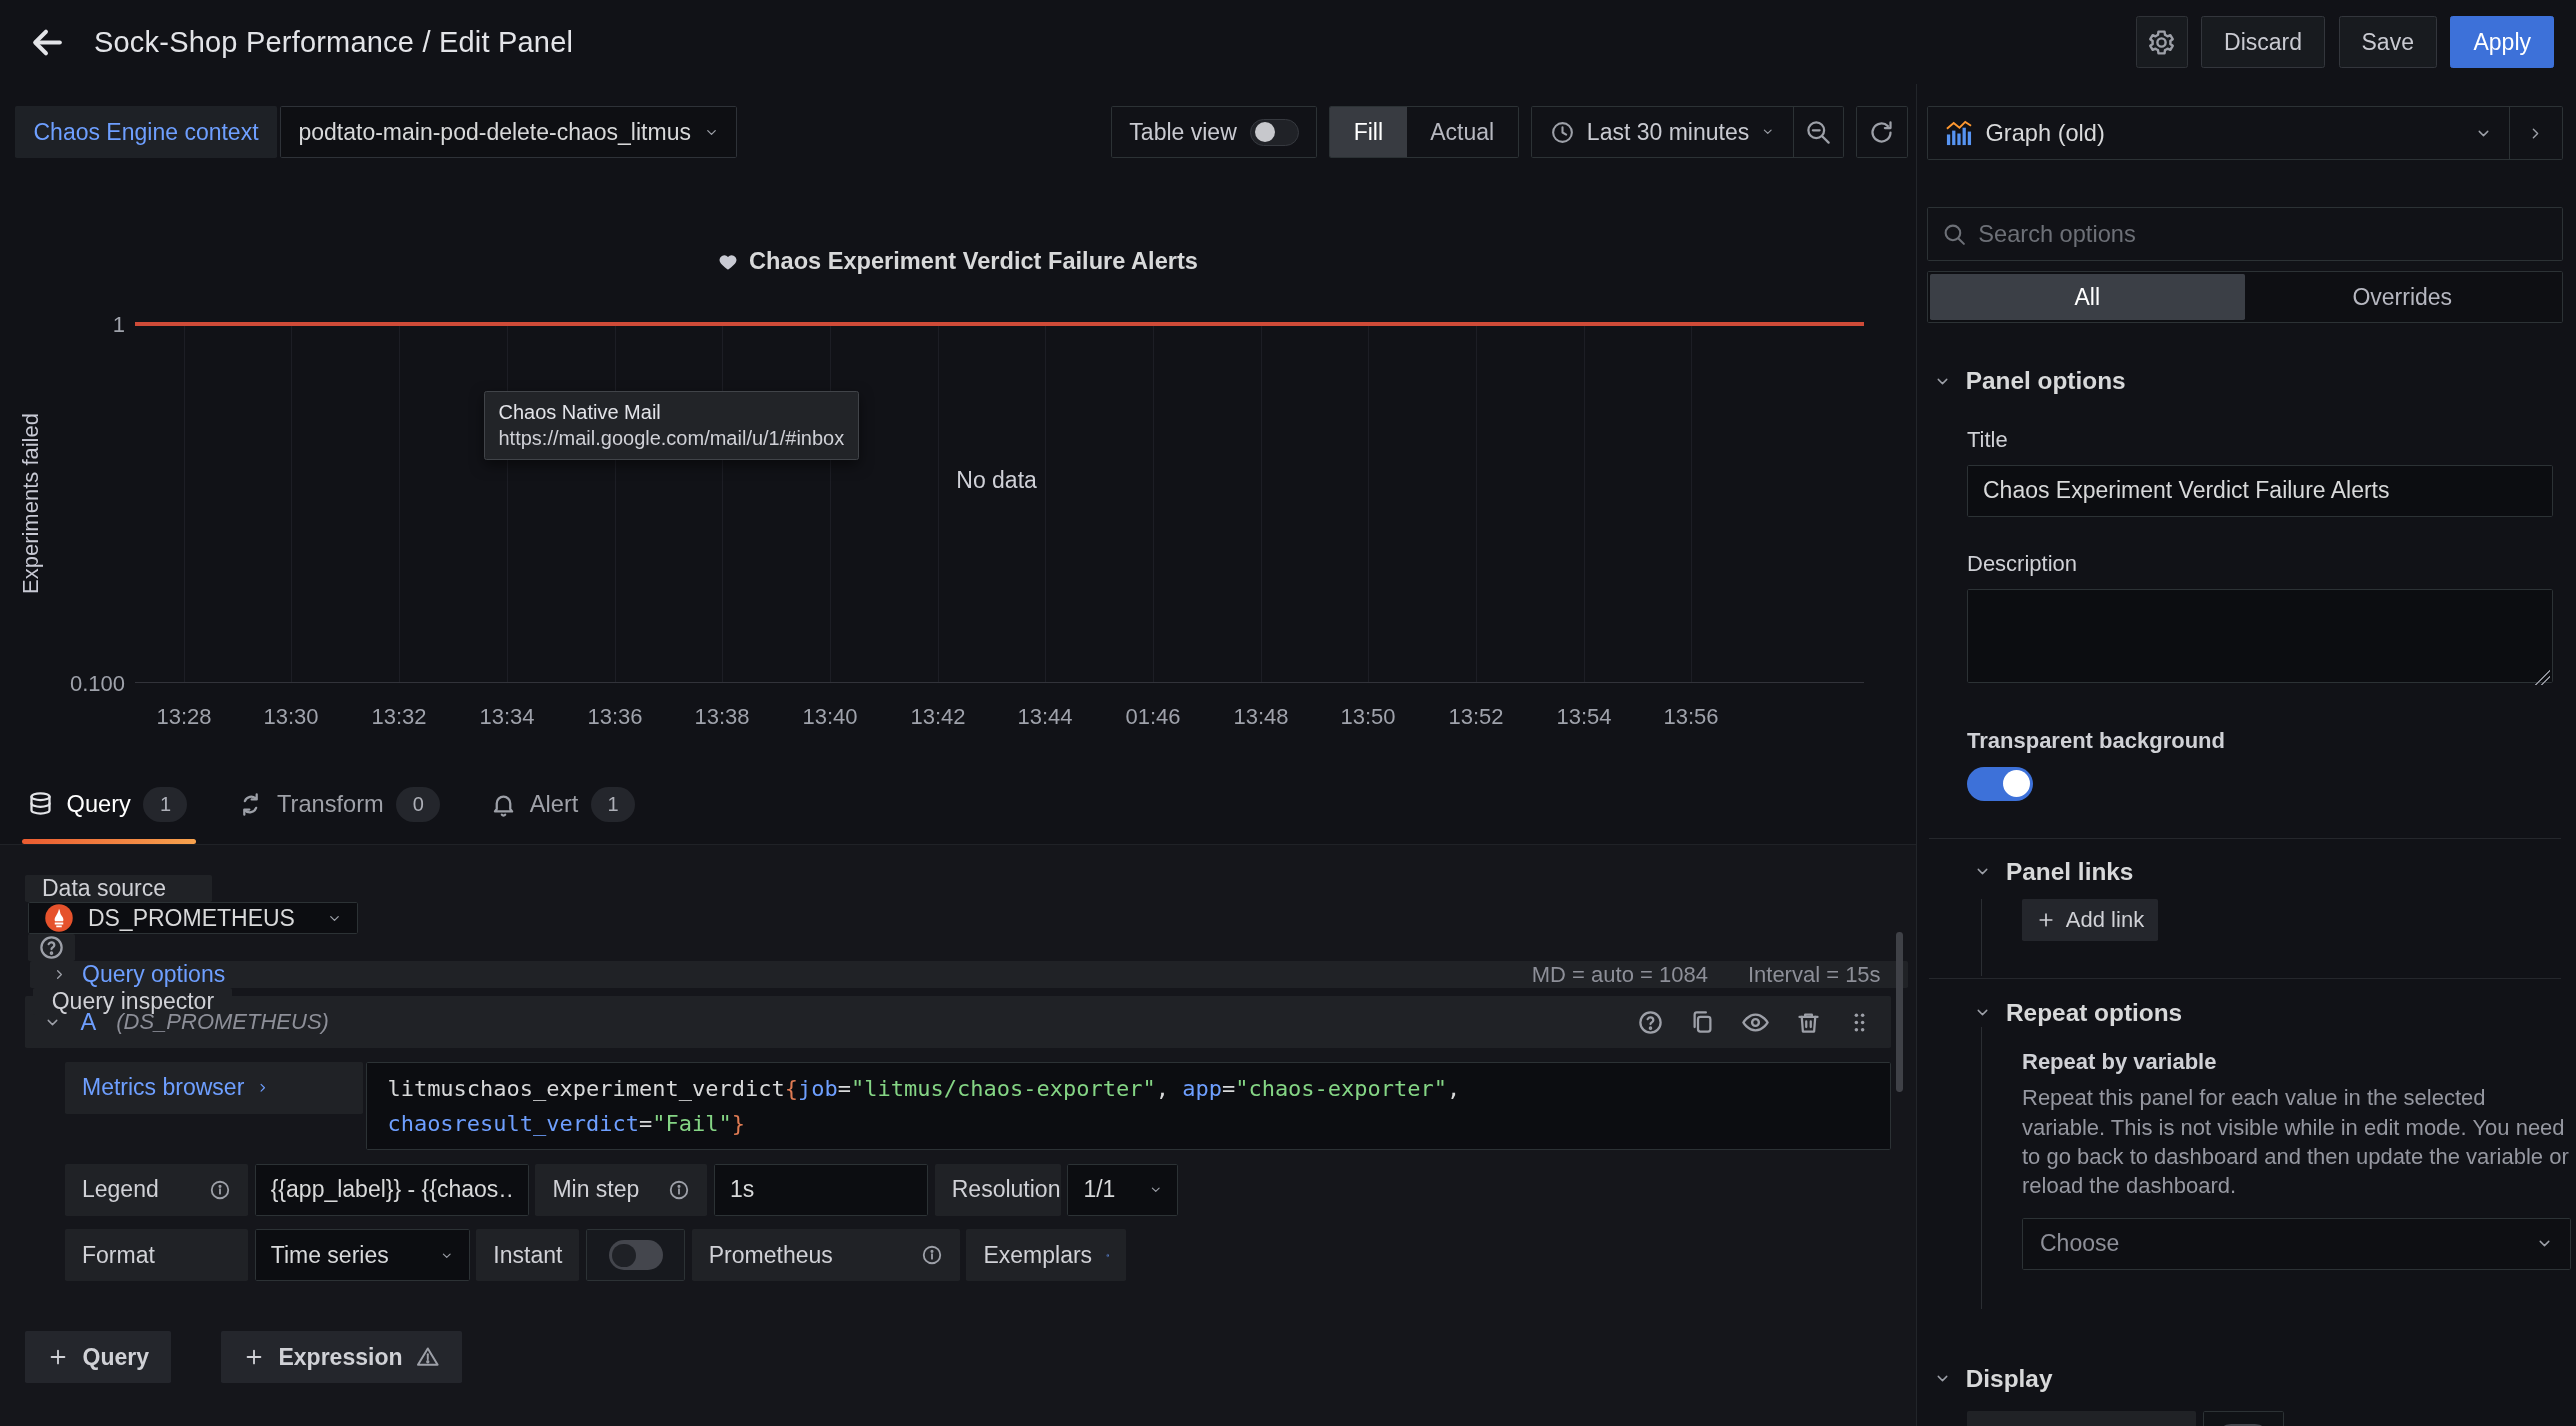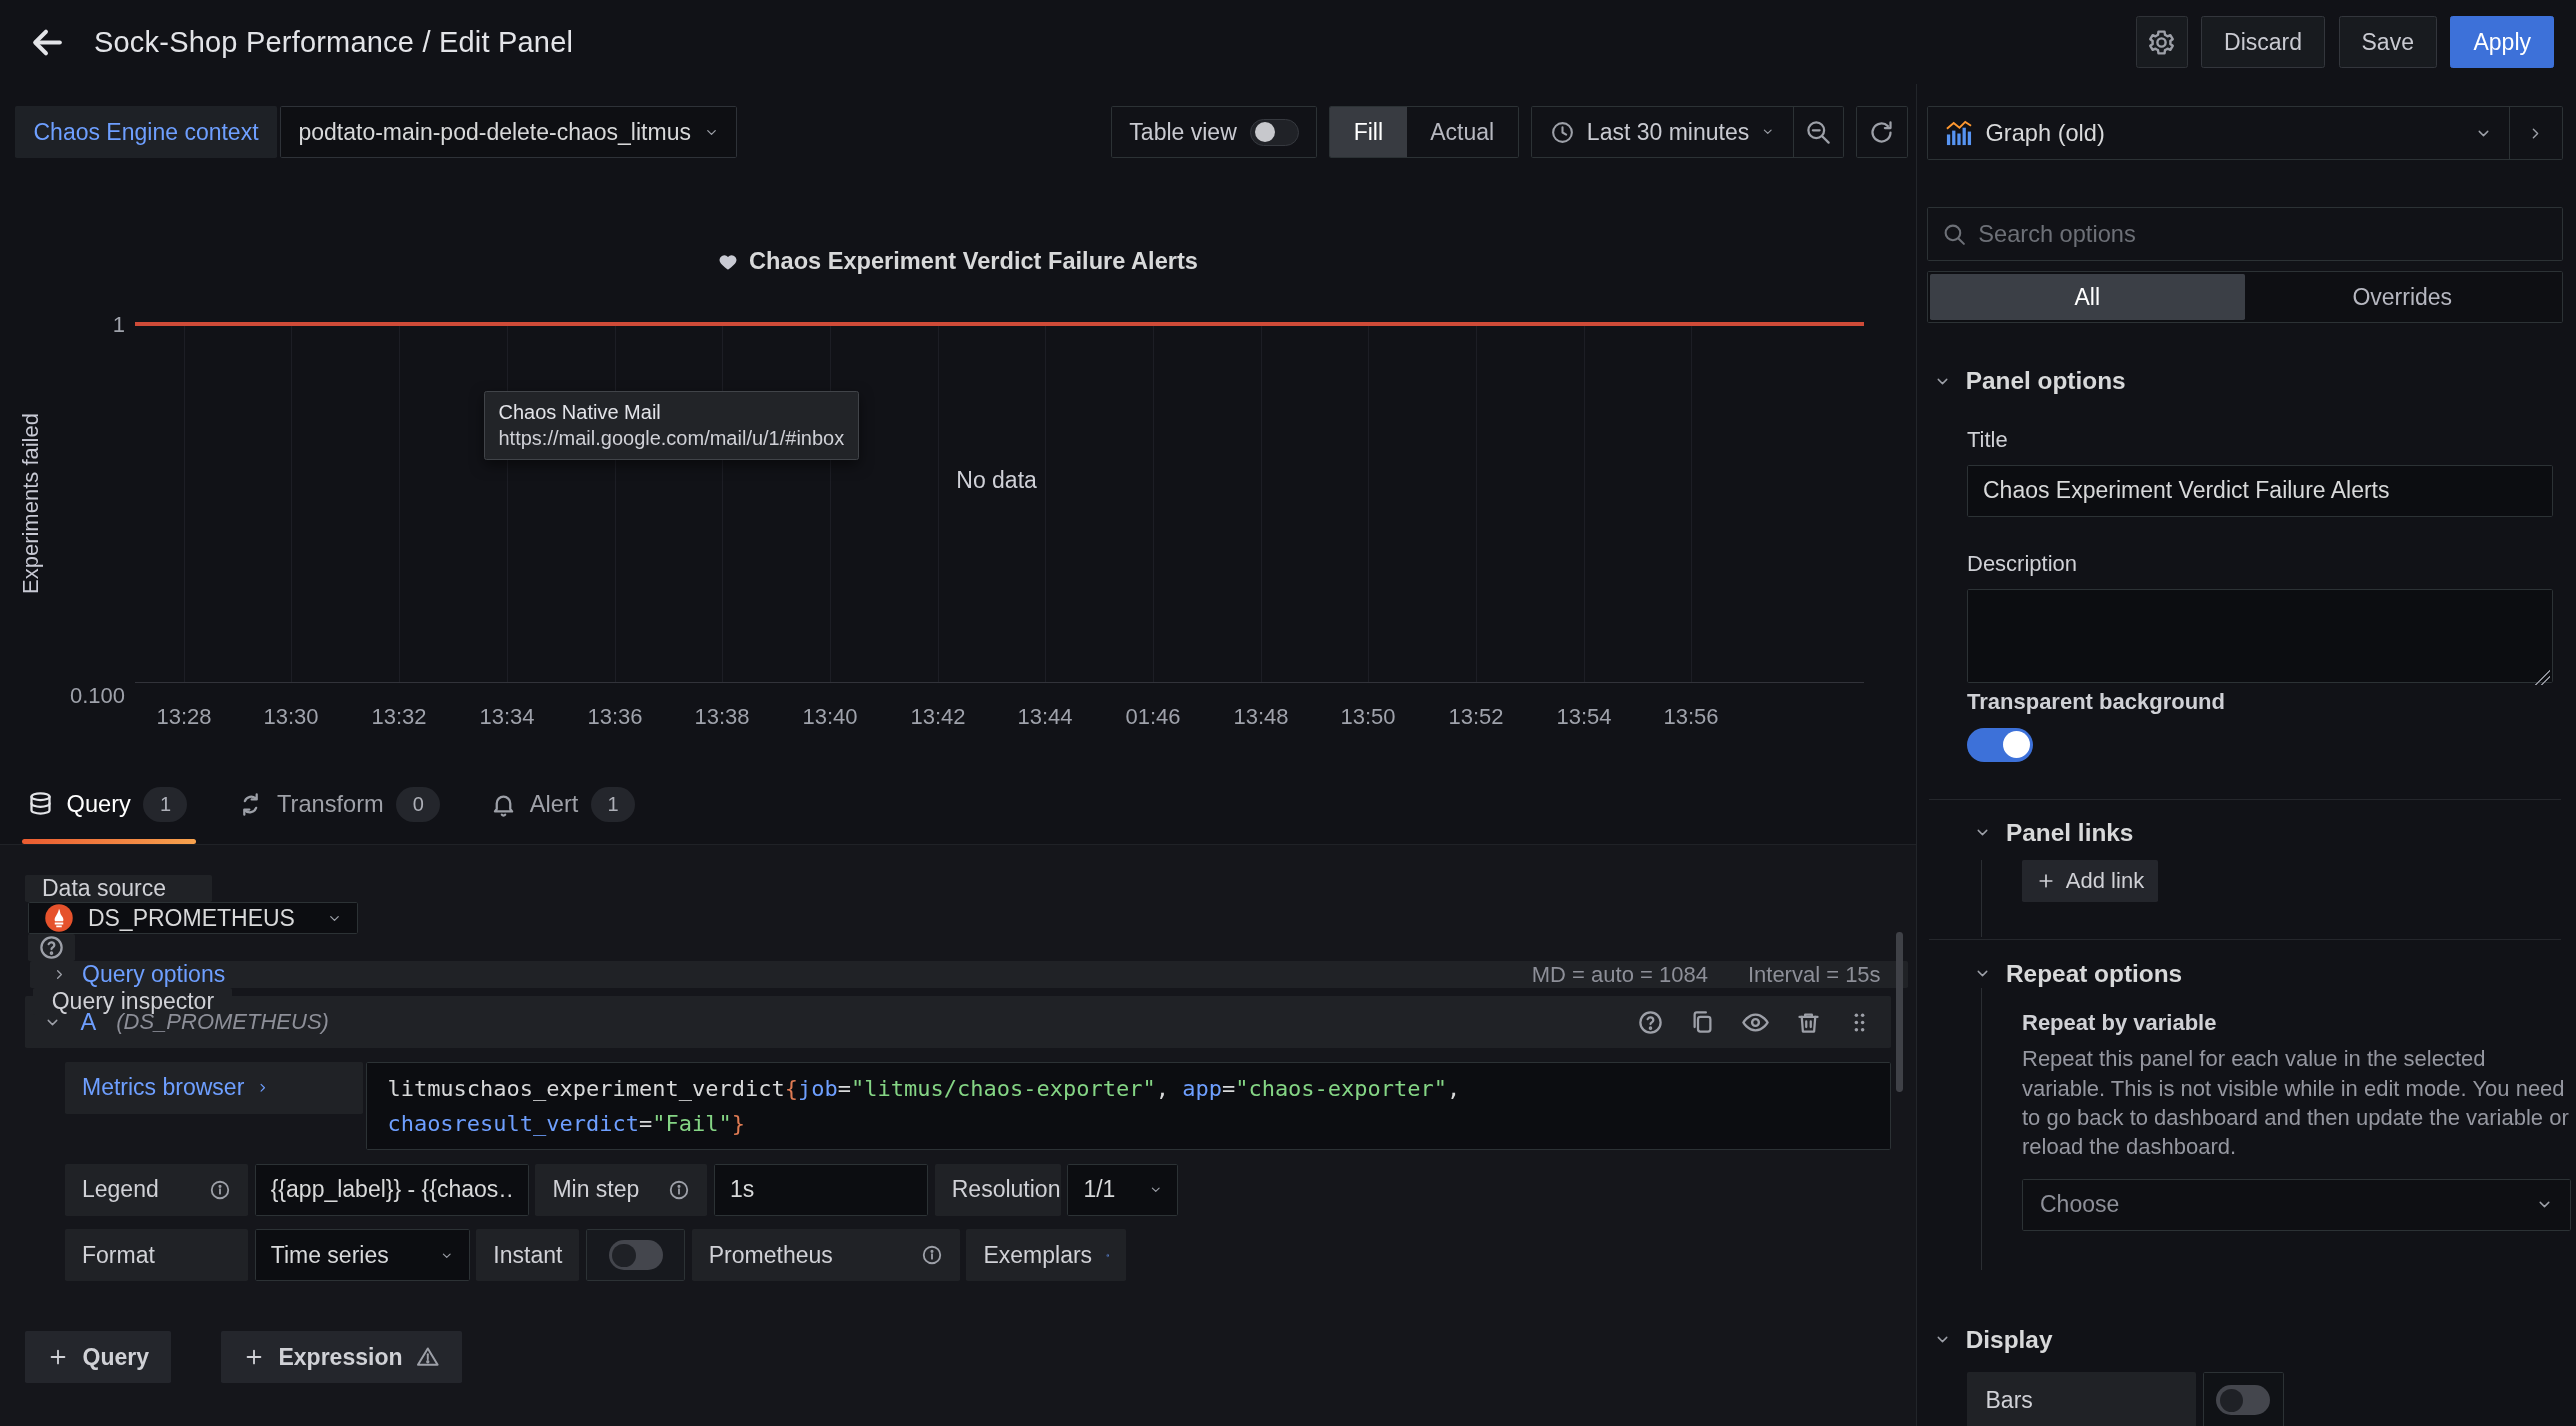--- a/index.html
+++ b/index.html
@@ -225,21 +225,21 @@
 
       <div class="panel-preview">
         <div class="panel-title">
           <svg width="20" height="20" viewBox="0 0 24 24">
               <path fill="#c9cad3" d="M12 21s-7.2-4.7-9.6-9.1A5.7 5.7 0 0 1 12 6a5.7 5.7 0 0 1 9.6 5.9C19.2 16.3 12 21 12 21z"></path>
             </svg>
           <span>Chaos Experiment Verdict Failure Alerts</span>
         </div>
         <div class="ylabel">Experiments failed</div>
         <div class="ytick" style="top:93px">1</div>
-        <div class="ytick" style="top:464px">0.100</div>
+        <div class="ytick" style="top:452px">0.100</div>
         <div class="plot">
           <div>
               <i class="gridline" style="left: 49px;"></i>
               <i class="gridline" style="left: 156px;"></i>
               <i class="gridline" style="left: 264px;"></i>
               <i class="gridline" style="left: 372px;"></i>
               <i class="gridline" style="left: 480px;"></i>
               <i class="gridline" style="left: 587px;"></i>
               <i class="gridline" style="left: 695px;"></i>
               <i class="gridline" style="left: 803px;"></i>
@@ -538,21 +538,21 @@
         <span>Panel options</span>
       </div>
       <div class="sb-content">
         <div class="field-label" style="margin-top:32px">Title</div>
         <input class="text-input" style="margin-top: 11.8px;" value="Chaos Experiment Verdict Failure Alerts">
         <div class="field-label" style="margin-top:34px">Description</div>
         <div style="position:relative;width:586px;margin-top:11.8px">
           <textarea class="desc-area" style=""></textarea>
           <div class="resize-grip"></div>
         </div>
-        <div class="field-label" style="font-weight:600">Transparent background</div>
+        <div class="field-label" style="margin-top:39px;font-weight:600">Transparent background</div>
         <div class="toggle-on" style="margin-top:13.5px">
             <i></i>
           </div>
       </div>
 
       <hr class="divider">
 
       <div class="sec-head lvl2" style="margin-top:18.5px">
         <svg width="17" height="17" viewBox="0 0 24 24" class="ico">
             <polyline points="6 9 12 15 18 9"></polyline>

